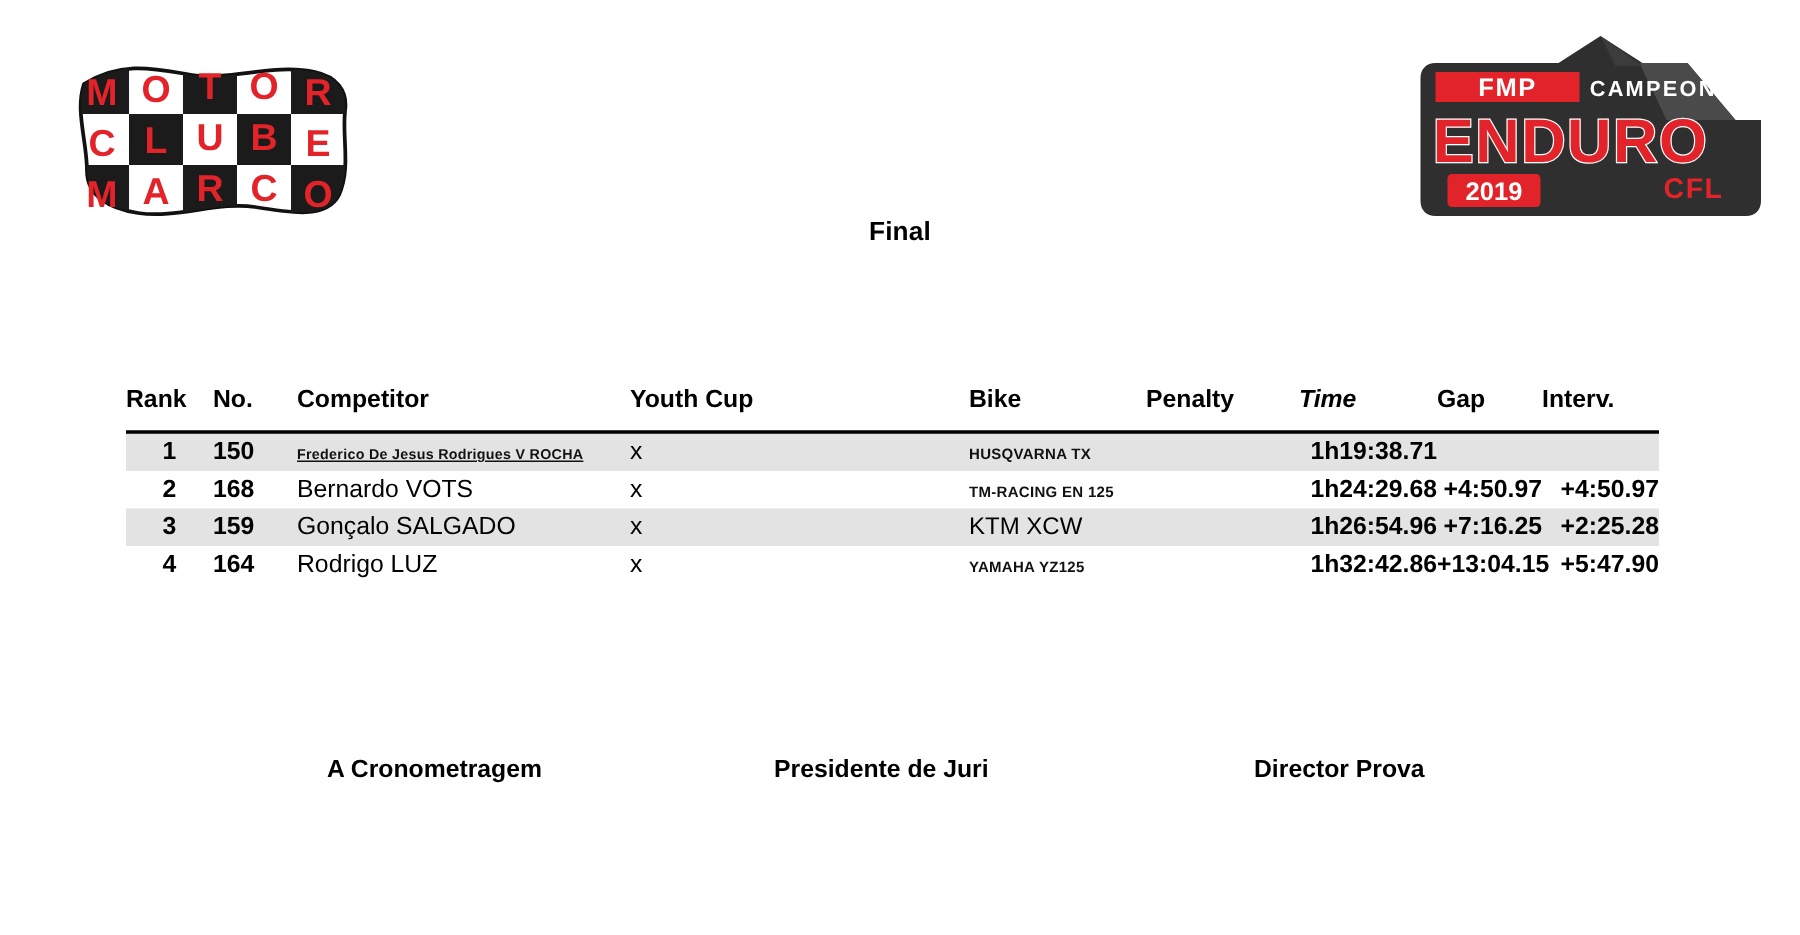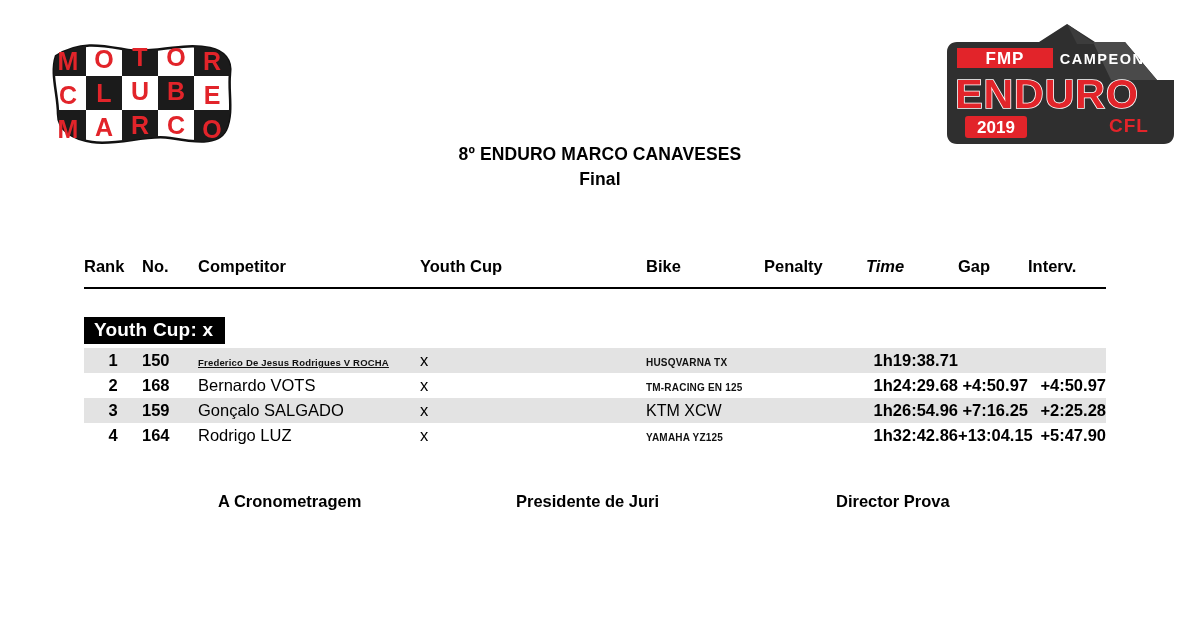--- a/index.html
+++ b/index.html
@@ -141,21 +141,21 @@
   }
   .norm-bike {
     font-size: 16px;
     color: #000;
   }
   .name-normal { font-size: 16.5px; }
 
   
   .signatures {
     position: absolute;
-    top: 492px;
+    top: 504px;
     left: 96px;
     width: 1012px;
     height: 26px;
   }
   .sig {
     position: absolute;
     font-weight: bold;
     font-size: 16.5px;
     white-space: nowrap;
   }
@@ -233,47 +233,39 @@
     <text x="104" y="86" font-family="Liberation Sans, sans-serif" font-weight="bold" font-size="41" fill="#e2242a" text-anchor="middle" letter-spacing="1" stroke="#ffffff" stroke-width="1.6" paint-order="stroke">ENDURO</text>
 
     <rect x="22" y="94" width="62" height="22" rx="3" fill="#e2242a"></rect>
     <text x="53" y="111" font-family="Liberation Sans, sans-serif" font-weight="bold" font-size="17" fill="#ffffff" text-anchor="middle">2019</text>
 
     <text x="186" y="110" font-family="Liberation Sans, sans-serif" font-weight="bold" font-size="19" fill="#e2242a" text-anchor="middle" letter-spacing="1">CFL</text>
   </svg>
 </div>
 
 <div class="title-block">
-  <div class="title-line">8º ENDURO MARCO CANAVESES</div>
   <div class="title-line">Final</div>
 </div>
 
 <div class="results">
   <table class="res">
     <thead>
       <tr>
         <th class="col-rank">Rank</th>
         <th class="col-no">No.</th>
         <th class="col-name">Competitor</th>
         <th class="col-youth">Youth Cup</th>
         <th class="col-bike">Bike</th>
         <th class="col-pen">Penalty</th>
         <th class="col-time">Time</th>
         <th class="col-gap">Gap</th>
         <th class="col-int">Interv.</th>
       </tr>
     </thead>
     <tbody>
-      <tr class="cat-row">
-        <td colspan="9">
-          <div class="cat-wrap">
-            <span class="cat-badge">Youth Cup: x</span>
-          </div>
-        </td>
-      </tr>
 
       <tr class="rider alt">
         <td class="c-rank">1</td>
         <td class="c-no">150</td>
         <td class="c-name"><span class="tiny">Frederico De Jesus Rodrigues V ROCHA</span></td>
         <td class="c-youth">x</td>
         <td class="c-bike"><span class="small-bike">HUSQVARNA TX</span></td>
         <td class="c-pen"></td>
         <td class="c-time">1h19:38.71</td>
         <td class="c-gap"></td>

